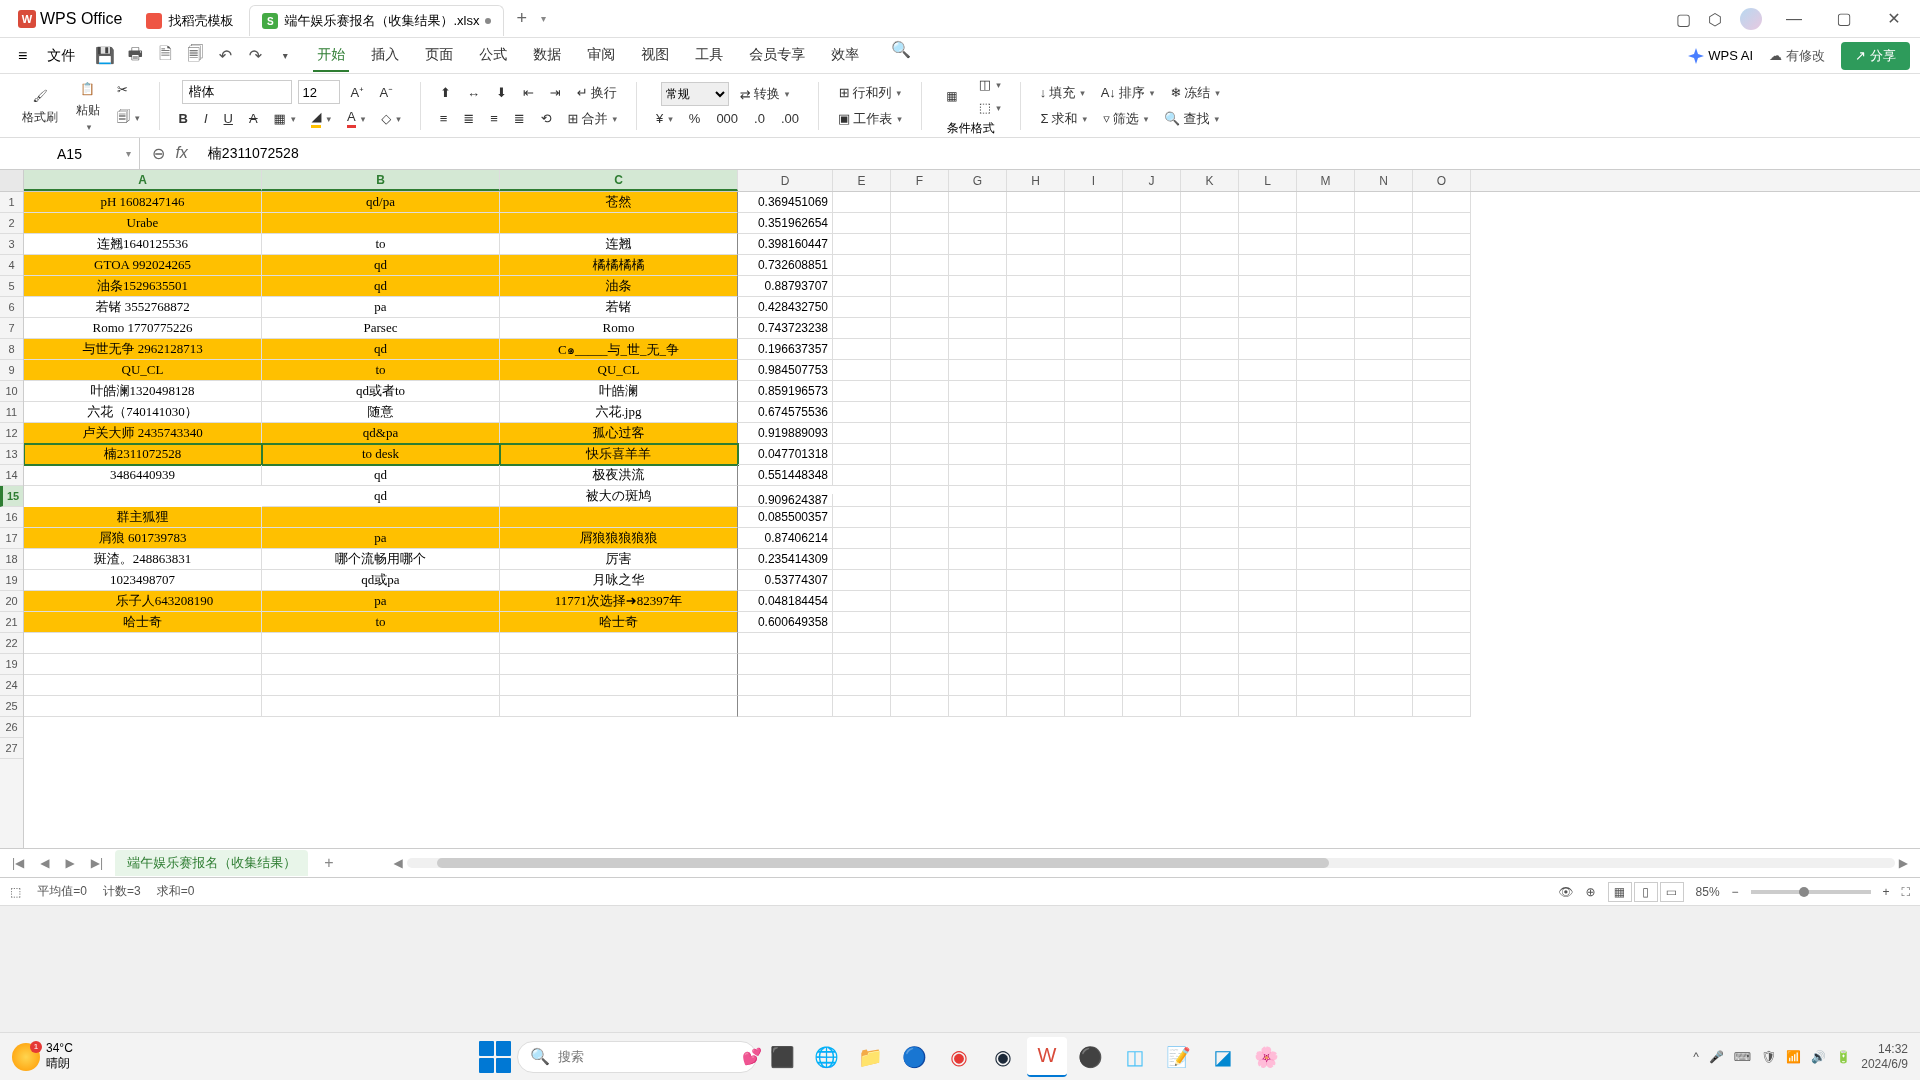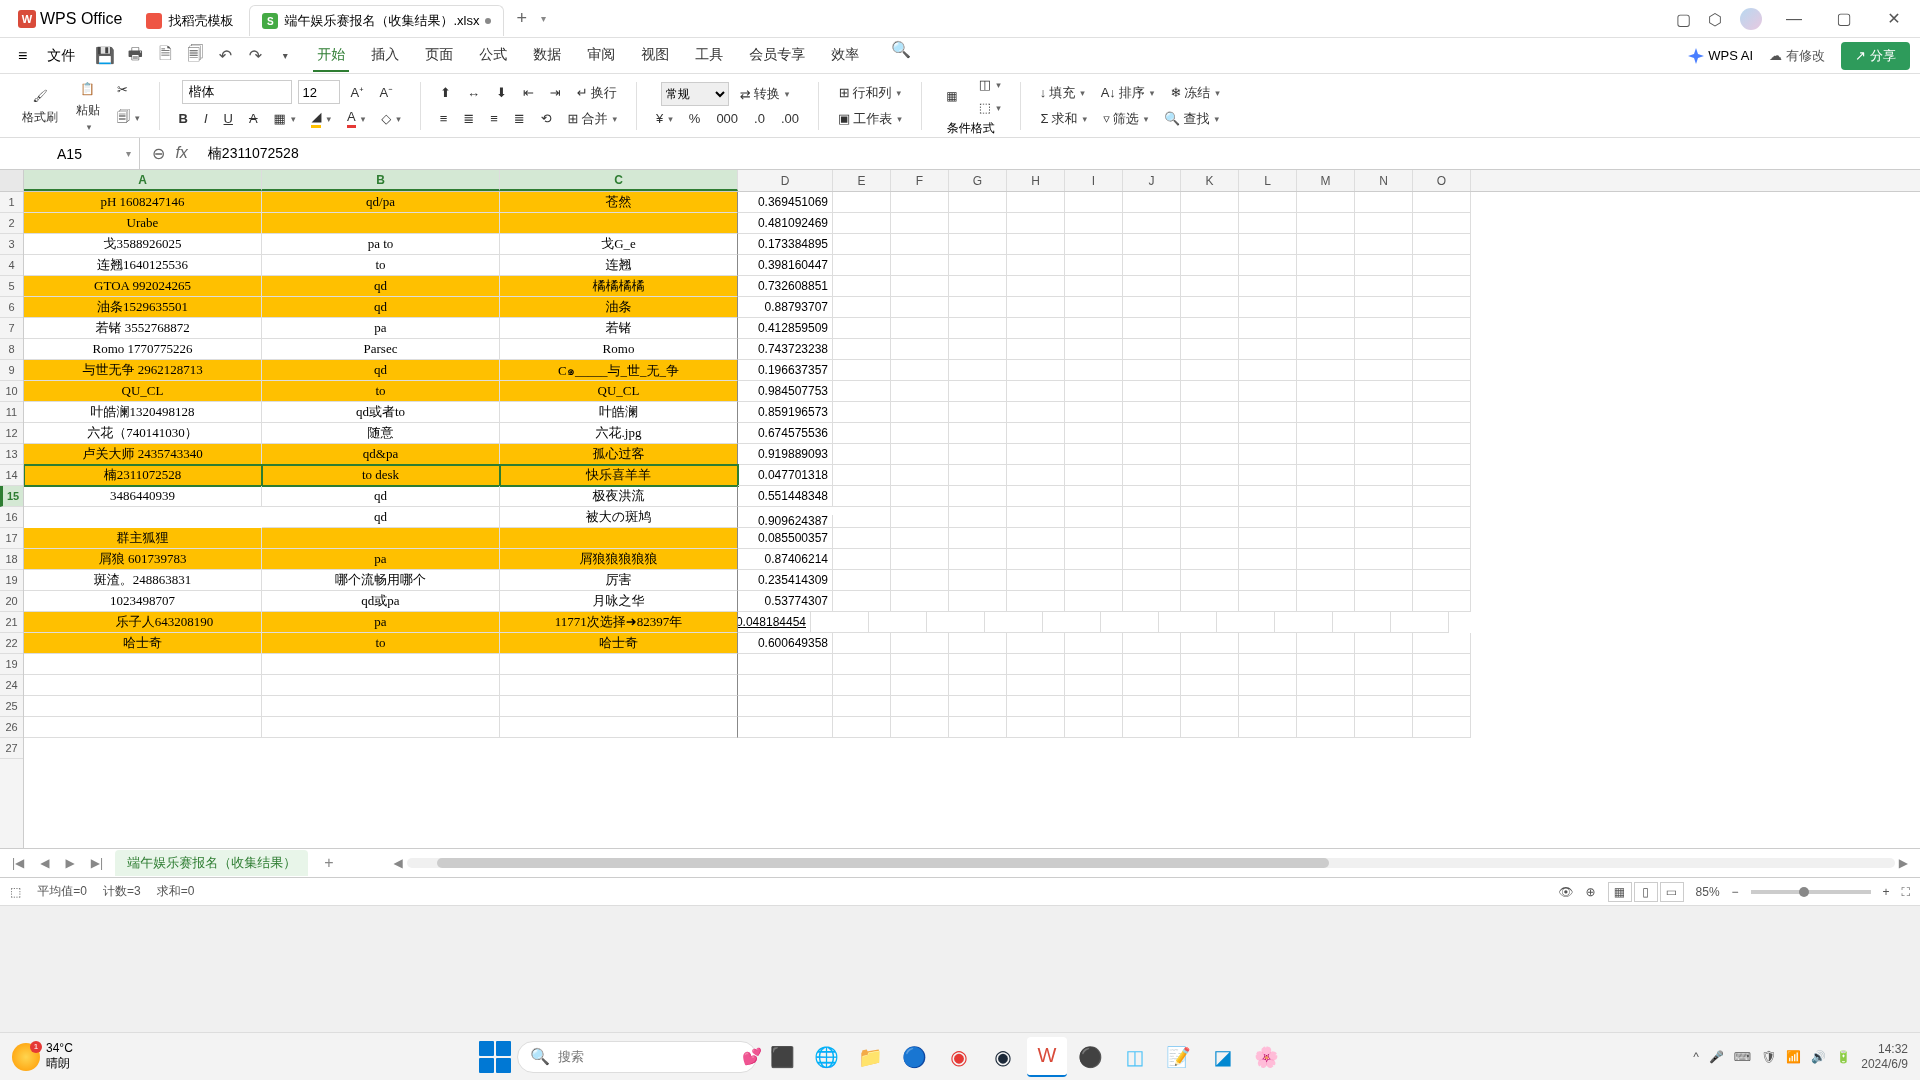--- a/index.html
+++ b/index.html
@@ -373,38 +373,21 @@
           <div class="cell" style="width: 58px;"></div>
           <div class="cell" style="width: 58px;"></div>
           <div class="cell" style="width: 58px;"></div>
           <div class="cell" style="width: 58px;"></div>
           <div class="cell" style="width: 58px;"></div>
         </div>
         <div class="grid-row">
           <div class="cell colA yel" style="width: 238px;">Urabe</div>
           <div class="cell colB yel" style="width: 238px;"></div>
           <div class="cell colC col-border-thick yel" style="width: 238px;"></div>
-          <div class="cell colD" style="width: 95px;">0.481092469</div>
-          <div class="cell" style="width: 58px;"></div>
-          <div class="cell" style="width: 58px;"></div>
-          <div class="cell" style="width: 58px;"></div>
-          <div class="cell" style="width: 58px;"></div>
-          <div class="cell" style="width: 58px;"></div>
-          <div class="cell" style="width: 58px;"></div>
-          <div class="cell" style="width: 58px;"></div>
-          <div class="cell" style="width: 58px;"></div>
-          <div class="cell" style="width: 58px;"></div>
-          <div class="cell" style="width: 58px;"></div>
-          <div class="cell" style="width: 58px;"></div>
-        </div>
-        <div class="grid-row">
-          <div class="cell colA" style="width: 238px;">戈3588926025</div>
-          <div class="cell colB" style="width: 238px;">pa to</div>
-          <div class="cell colC col-border-thick" style="width: 238px;">戈G_e</div>
-          <div class="cell colD" style="width: 95px;">0.173384895</div>
+          <div class="cell colD" style="width: 95px;">0.351962654</div>
           <div class="cell" style="width: 58px;"></div>
           <div class="cell" style="width: 58px;"></div>
           <div class="cell" style="width: 58px;"></div>
           <div class="cell" style="width: 58px;"></div>
           <div class="cell" style="width: 58px;"></div>
           <div class="cell" style="width: 58px;"></div>
           <div class="cell" style="width: 58px;"></div>
           <div class="cell" style="width: 58px;"></div>
           <div class="cell" style="width: 58px;"></div>
           <div class="cell" style="width: 58px;"></div>
@@ -458,21 +441,21 @@
           <div class="cell" style="width: 58px;"></div>
           <div class="cell" style="width: 58px;"></div>
           <div class="cell" style="width: 58px;"></div>
           <div class="cell" style="width: 58px;"></div>
           <div class="cell" style="width: 58px;"></div>
         </div>
         <div class="grid-row">
           <div class="cell colA" style="width: 238px;">若锗 3552768872</div>
           <div class="cell colB" style="width: 238px;">pa</div>
           <div class="cell colC col-border-thick" style="width: 238px;">若锗</div>
-          <div class="cell colD" style="width: 95px;">0.412859509</div>
+          <div class="cell colD" style="width: 95px;">0.428432750</div>
           <div class="cell" style="width: 58px;"></div>
           <div class="cell" style="width: 58px;"></div>
           <div class="cell" style="width: 58px;"></div>
           <div class="cell" style="width: 58px;"></div>
           <div class="cell" style="width: 58px;"></div>
           <div class="cell" style="width: 58px;"></div>
           <div class="cell" style="width: 58px;"></div>
           <div class="cell" style="width: 58px;"></div>
           <div class="cell" style="width: 58px;"></div>
           <div class="cell" style="width: 58px;"></div>
@@ -696,21 +679,21 @@
           <div class="cell" style="width: 58px;"></div>
           <div class="cell" style="width: 58px;"></div>
           <div class="cell" style="width: 58px;"></div>
           <div class="cell" style="width: 58px;"></div>
           <div class="cell" style="width: 58px;"></div>
         </div>
         <div class="grid-row">
           <div class="cell colA yel" style="width: 238px; padding-left: 48px;">乐子人643208190</div>
           <div class="cell colB yel" style="width: 238px;">pa</div>
           <div class="cell colC col-border-thick yel" style="width: 238px;">11771次选择➜82397年</div>
-          <div class="cell colD" style="width: 73px; text-decoration: underline;">0.048184454</div>
+          <div class="cell colD" style="width: 95px;">0.048184454</div>
           <div class="cell" style="width: 58px;"></div>
           <div class="cell" style="width: 58px;"></div>
           <div class="cell" style="width: 58px;"></div>
           <div class="cell" style="width: 58px;"></div>
           <div class="cell" style="width: 58px;"></div>
           <div class="cell" style="width: 58px;"></div>
           <div class="cell" style="width: 58px;"></div>
           <div class="cell" style="width: 58px;"></div>
           <div class="cell" style="width: 58px;"></div>
           <div class="cell" style="width: 58px;"></div>

